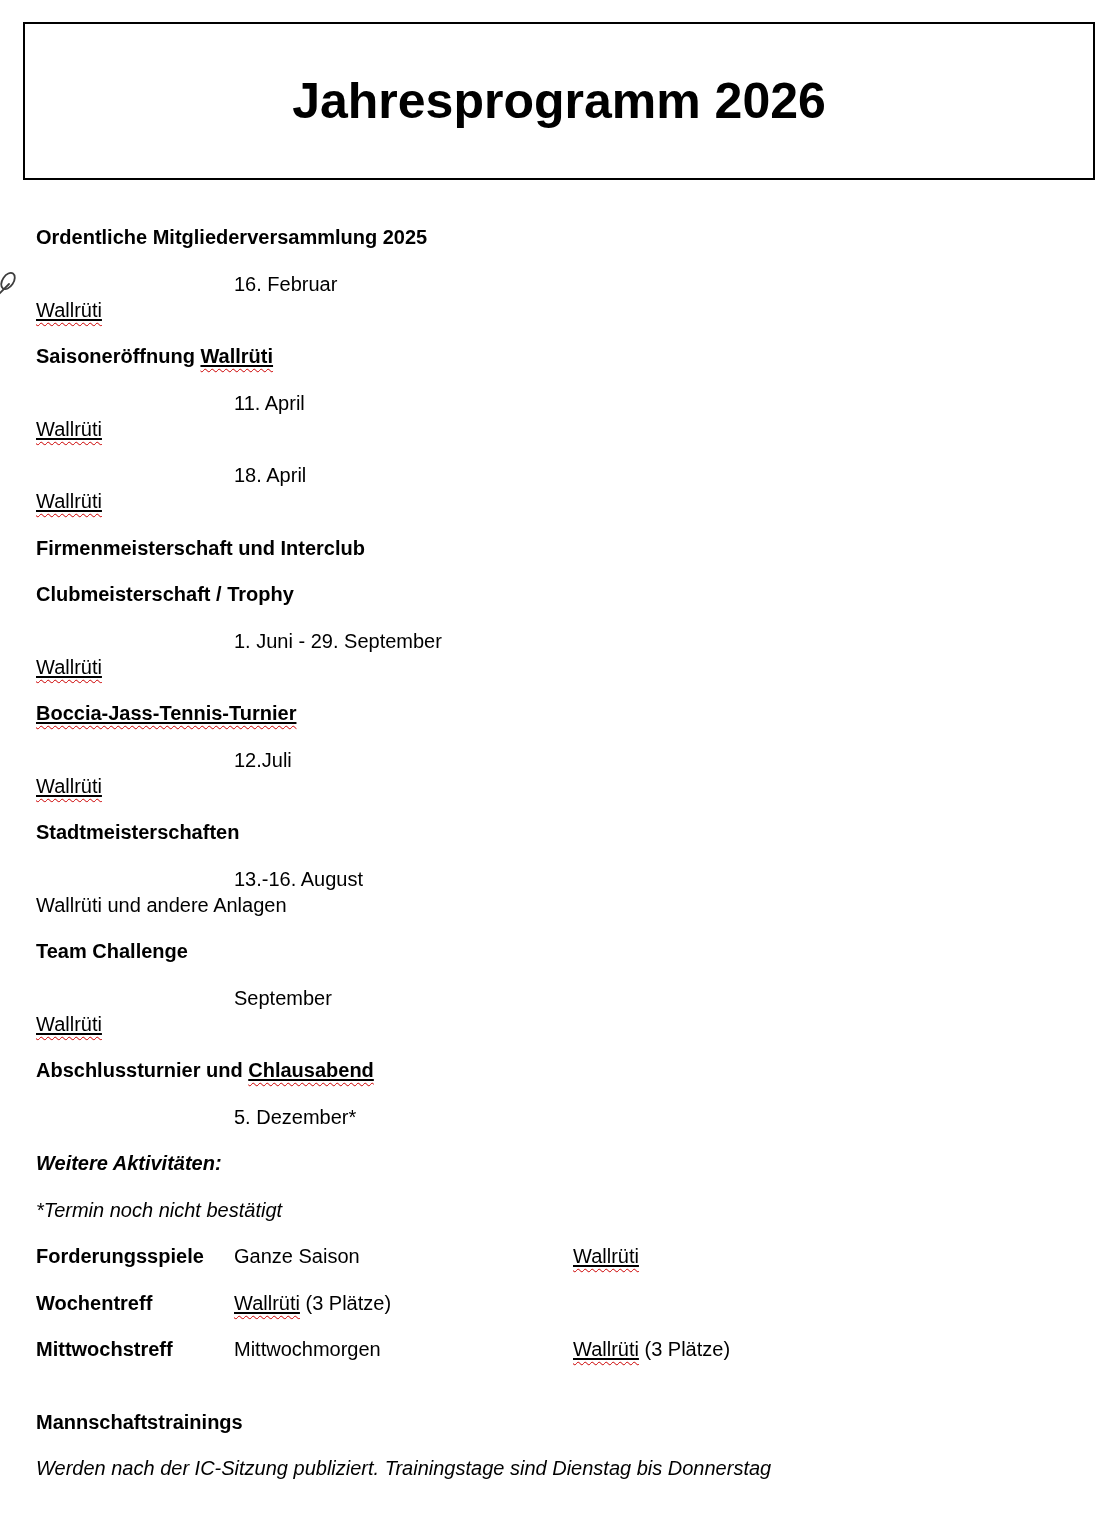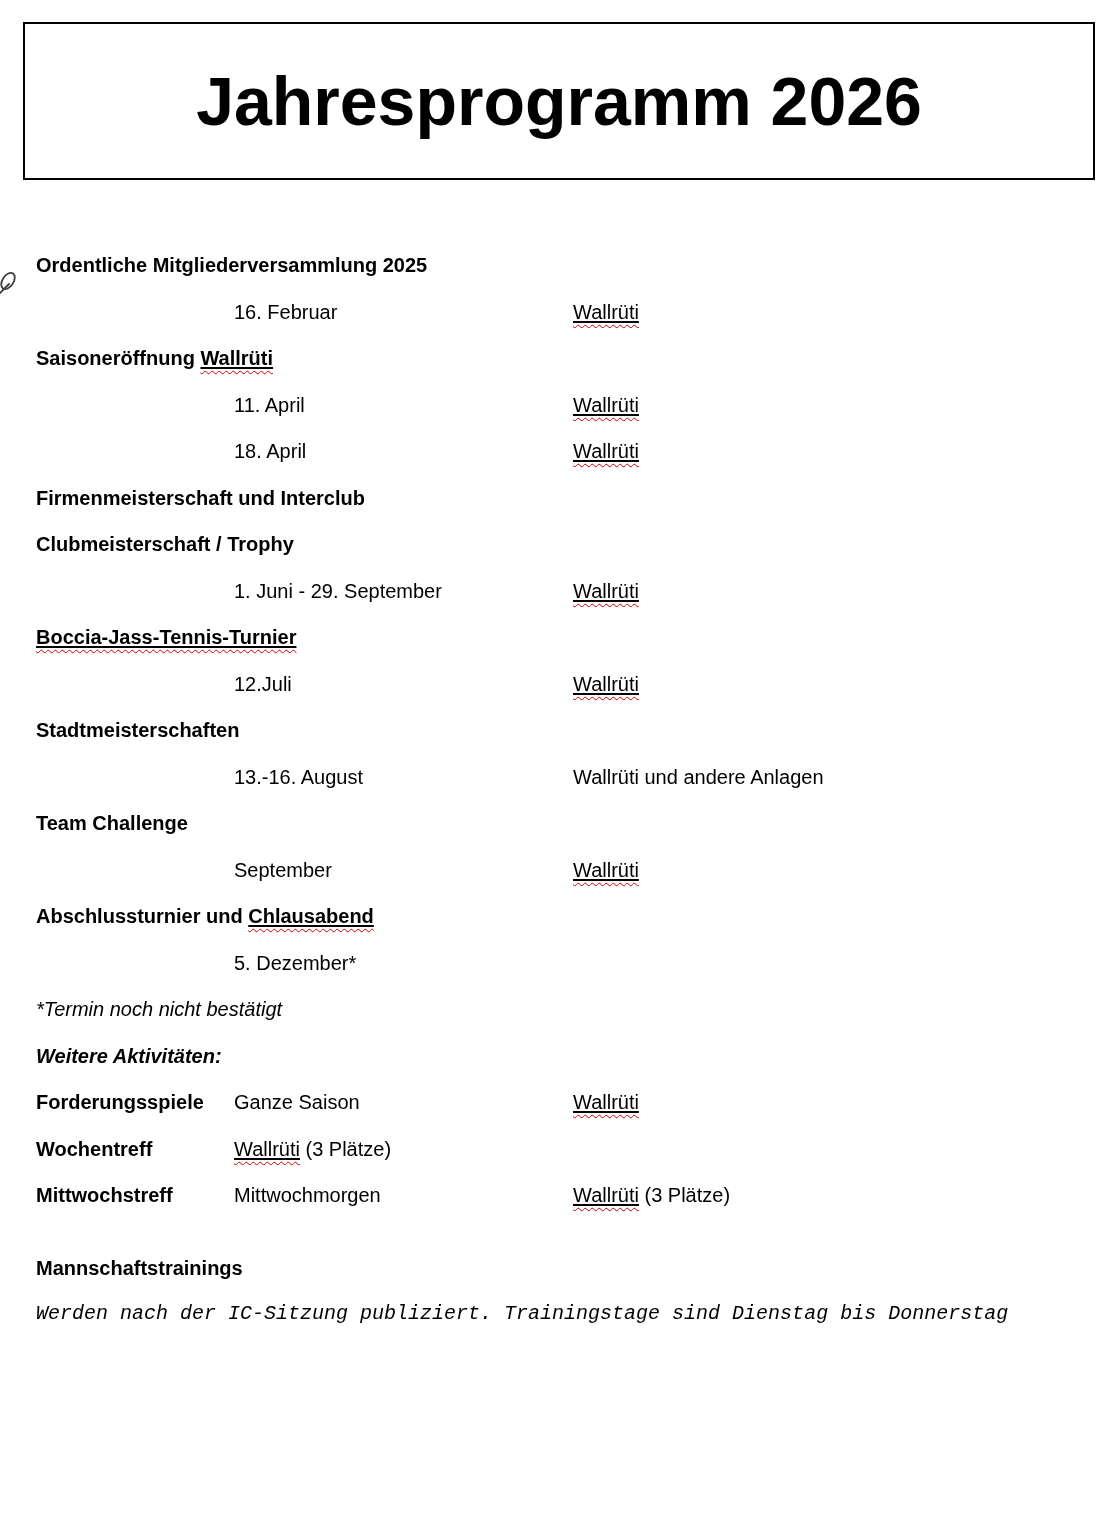--- a/index.html
+++ b/index.html
@@ -18,46 +18,46 @@
     box-sizing: border-box;
     margin: 22px 25px 0 23px;
     height: 158px;
     border: 2px solid #000000;
     display: flex;
     align-items: center;
     justify-content: center;
   }
   .title-box h1 {
     margin: 0;
-    font-size: 68px;
+    font-size: 50px;
     font-weight: bold;
     letter-spacing: 0px;
   }
 
   
   .margin-icon {
     position: absolute;
     left: -5px; top: 247px;
     width: 26px; height: 30px;
   }
 
   
   .content {
-    margin-top: 72px;
+    margin-top: 44px;
     padding-left: 36px;
     padding-right: 36px;
   }
   .line {
     line-height: 26px;
     margin-bottom: 20.5px;
     white-space: pre-wrap;
   }
   .heading { font-weight: bold; }
 
-  .detail { display: flex; }
+  .detail { display: flex; flex-direction: column; }
   .c-date  { margin-left: 198px; width: 339px; flex: none; }
   .c-loc   { flex: 1; min-width: 0; }
 
   .act { display: flex; }
   .c-label  { width: 198px; flex: none; font-weight: bold; }
   .c-detail { width: 339px; flex: none; }
 
   
   .ul {
     text-decoration: underline;
@@ -73,21 +73,21 @@
     text-decoration-thickness: 1px;
     text-underline-offset: 5px;
   }
 
   .loc2 { display: block; font-style: italic; }
   .loc2:empty { display: none; }
 
   .footnote { font-style: italic; }
   .weitere  { font-weight: bold; font-style: italic; }
   .trainings-heading { font-weight: bold; margin-top: 46.5px; }
-  .trainings-note { font-style: italic; font-family: Liberation Mono, monospace; }
+  .trainings-note { font-style: italic; }
 </style>
 </head>
 <body>
 
 <div class="page">
 
   <div class="title-box">
     <h1>Jahresprogramm 2026</h1>
   </div>
 
@@ -139,23 +139,23 @@
     <div class="line detail">
       <span class="c-date">September</span>
       <span class="c-loc"><span class="ul"><span class="wavy">Wallrüti</span></span><span></span></span>
     </div>
 
     <div class="line heading"><span>Abschlussturnier und </span><span class="ul"><span class="wavy">Chlausabend</span></span></div>
     <div class="line detail">
       <span class="c-date">5. Dezember*</span>
     </div>
 
+    <div class="line weitere">Weitere Aktivitäten:</div>
+
     <div class="line footnote">*Termin noch nicht bestätigt</div>
-
-    <div class="line weitere">Weitere Aktivitäten:</div>
 
     <div class="line act">
       <span class="c-label">Forderungsspiele</span>
       <span class="c-detail">Ganze Saison</span>
       <span class="c-loc"><span class="ul"><span class="wavy">Wallrüti</span></span><span></span></span>
     </div>
     <div class="line act">
       <span class="c-label">Wochentreff</span>
       <span class="c-loc"><span class="ul"><span class="wavy">Wallrüti</span></span><span> (3 Plätze)</span></span>
     </div>

